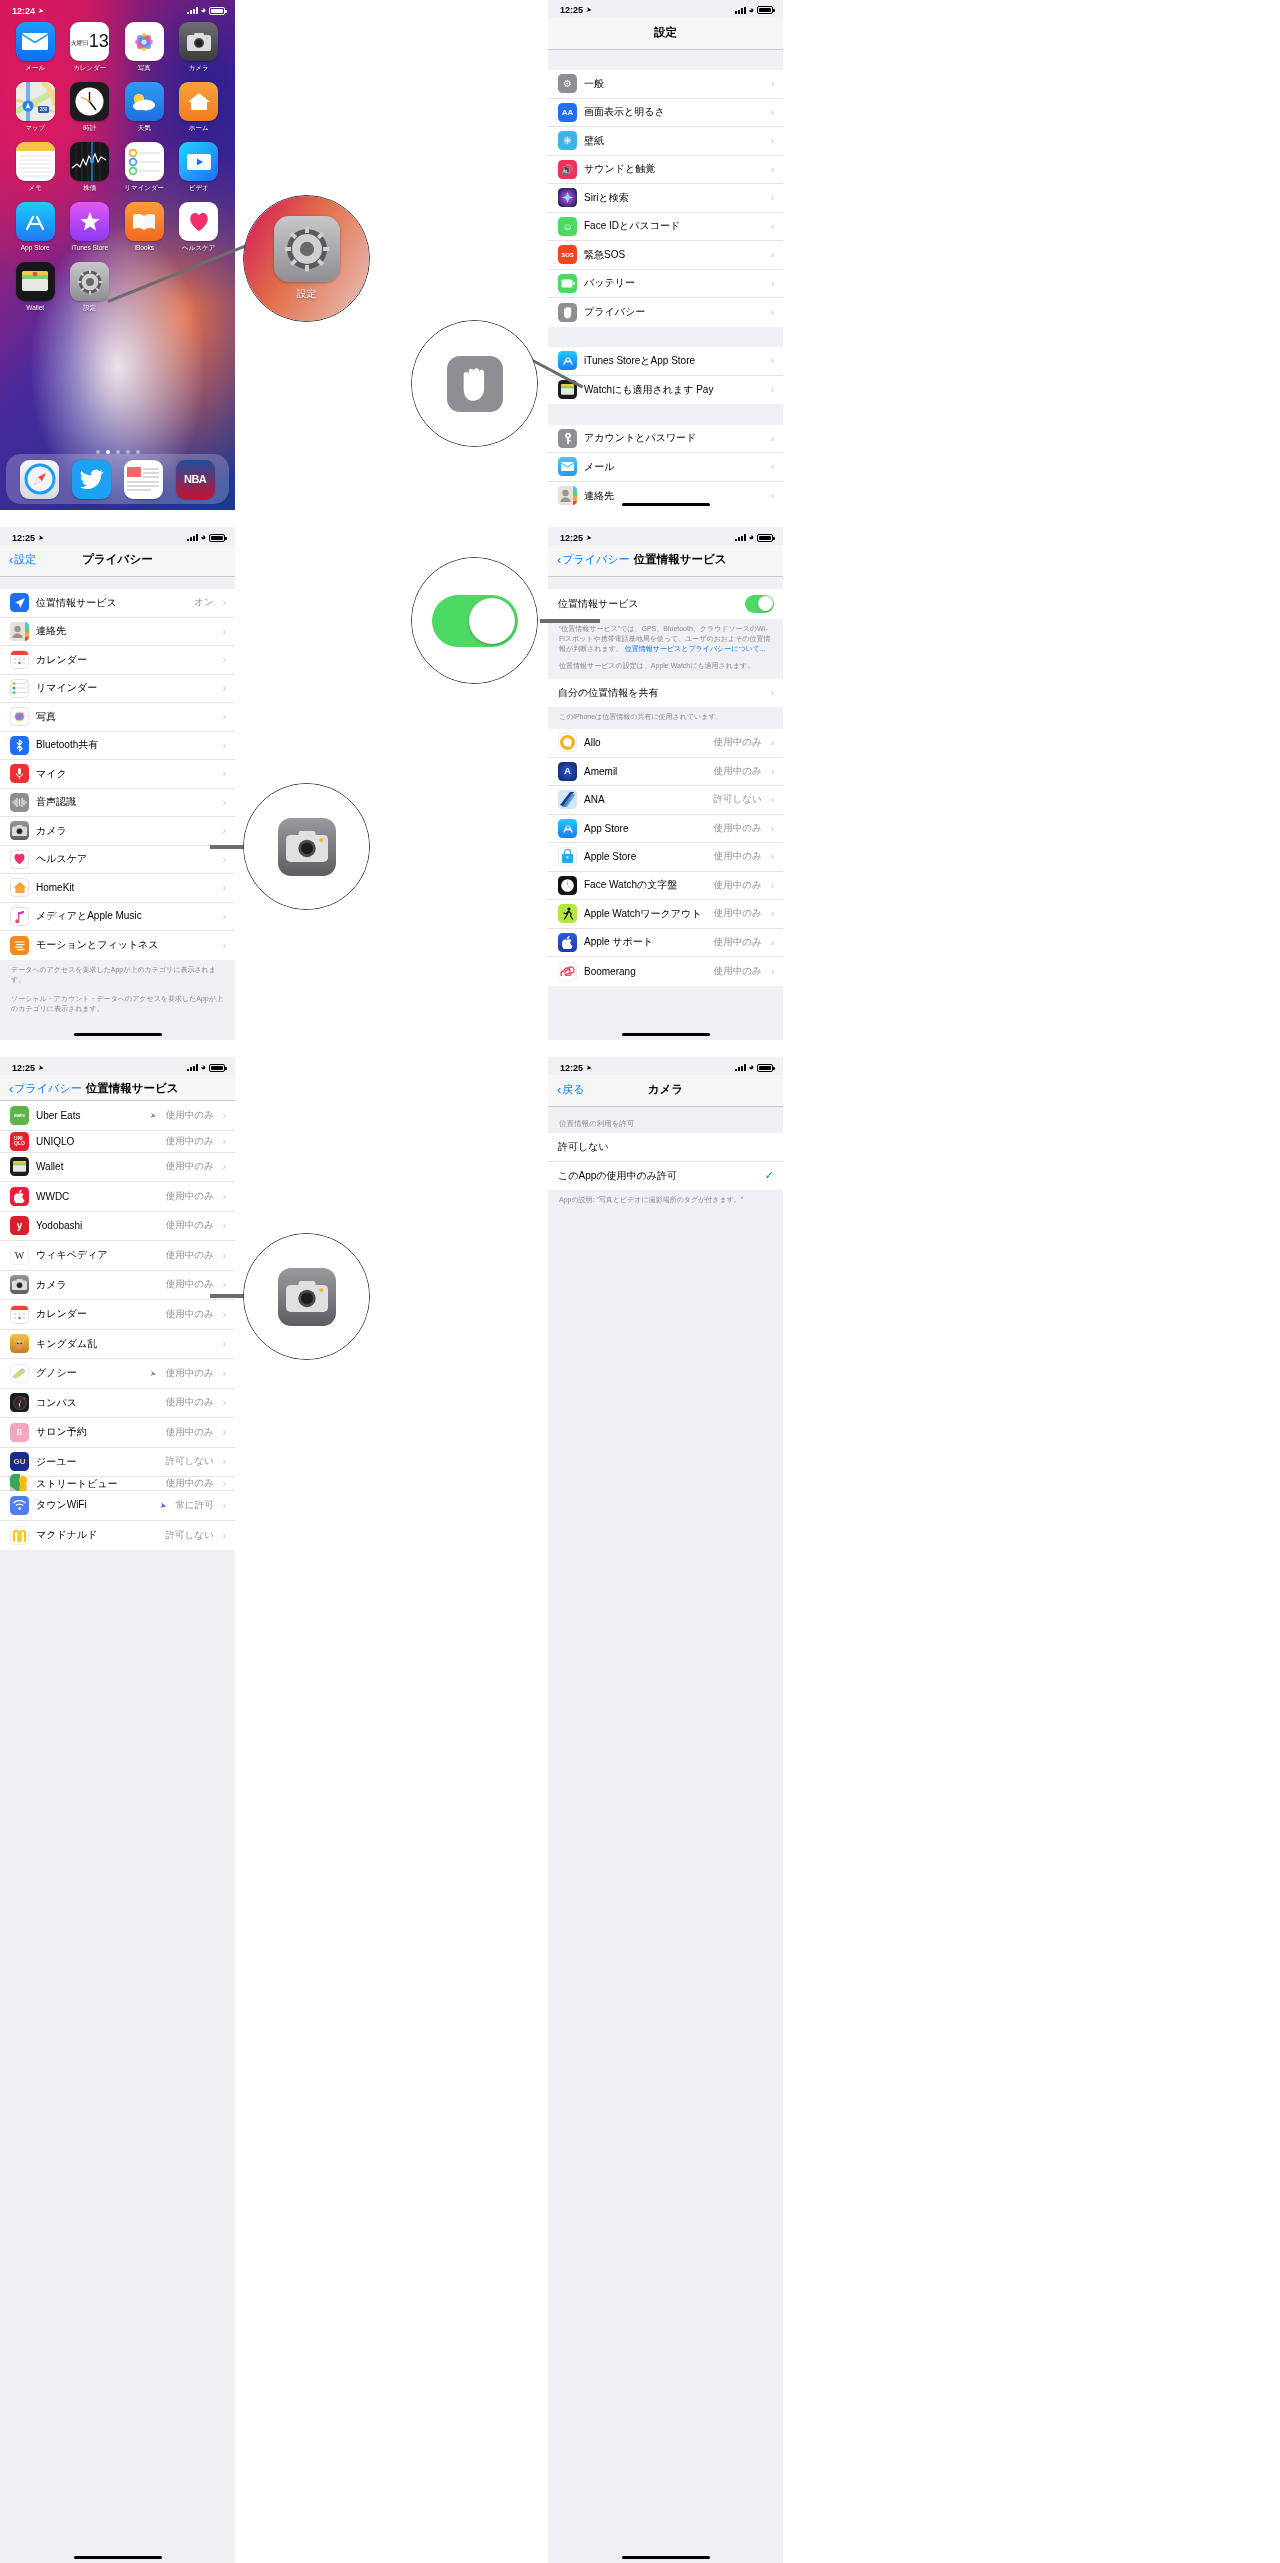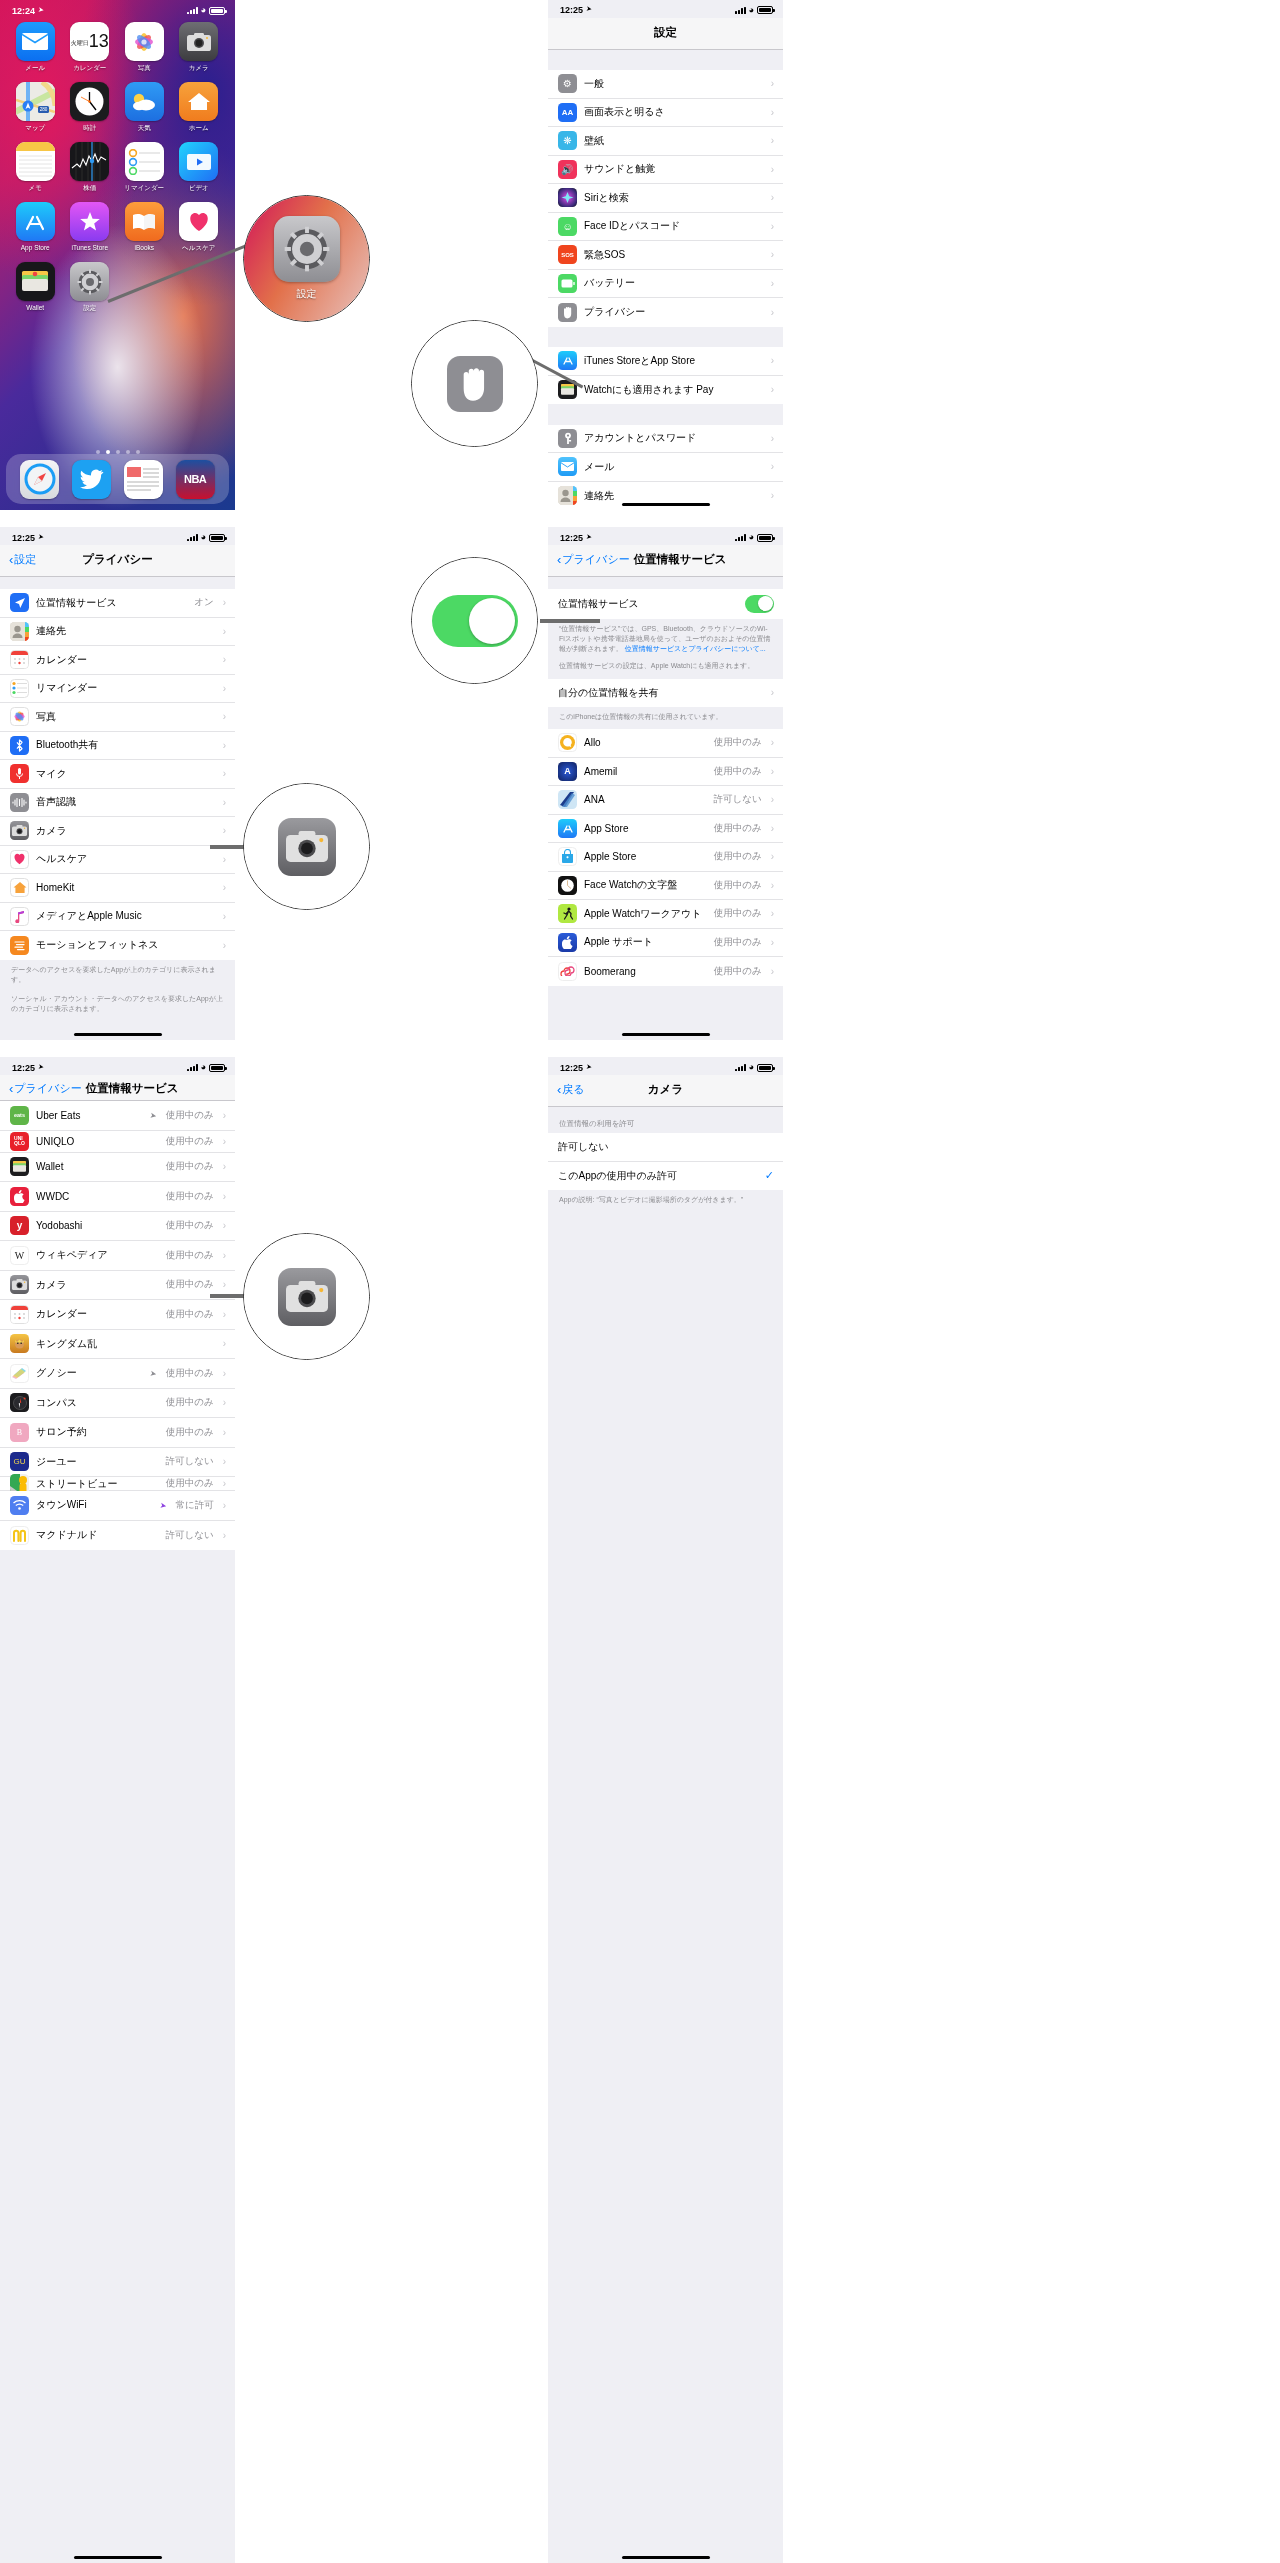--- a/index.html
+++ b/index.html
@@ -23,21 +23,21 @@
   .ph-br { left: 548px; top: 1057px; height: 1506px; }
 
   
   .statusbar {
     height: 18px; display: flex; align-items: center;
     justify-content: space-between; padding: 3px 10px 0 12px;
     font-size: 9px; font-weight: bold;
   }
   .statusbar.dark { color: #fff; }
   .statusbar.light { color: #000; }
-  .sb-left { display: flex; align-items: flex-start; gap: 3px; }
+  .sb-left { display: flex; align-items: center; gap: 3px; }
   .sb-right { display: flex; align-items: center; gap: 3px; }
   .loc-arrow { font-size: 7px; display: inline-block; transform: rotate(10deg); }
   .sig-bars { display: inline-flex; align-items: flex-end; gap: 1px; height: 7px; }
   .sig-bars i { width: 2px; background: currentColor; border-radius: .5px; display: block; }
   .sig-bars i:nth-child(1){height:2.5px} .sig-bars i:nth-child(2){height:4px}
   .sig-bars i:nth-child(3){height:5.5px} .sig-bars i:nth-child(4){height:7px}
   .wifi-ic { font-size: 9px; line-height: 1; }
   .batt { width: 16px; height: 8px; border: 1px solid currentColor; border-radius: 2px;
           position: relative; display: inline-block; }
   .batt::after { content:""; position:absolute; right:-3px; top:2.2px; width:1.6px; height:3px;
@@ -1084,21 +1084,21 @@
           <span class="rowval">使用中のみ</span>
           <span class="chev">›</span>
         </div>
         <div class="row" style="height:29.5px">
           <span class="rowicon" style="background:#f0a8c0;color:#fff;font-size:8px;font-family:'Liberation Serif',serif">B</span>
           <span class="rowlabel">サロン予約</span>
           <span class="rowval">使用中のみ</span>
           <span class="chev">›</span>
         </div>
         <div class="row" style="height:29.5px">
-          <span class="rowicon" style="background:#1c2a8c;color:#f5d84f;font-size:8px;font-weight:normal">GU</span>
+          <span class="rowicon" style="background:#1c2a8c;color:#f5d84f;font-size:8px;font-weight:bold">GU</span>
           <span class="rowlabel">ジーユー</span>
           <span class="rowval">許可しない</span>
           <span class="chev">›</span>
         </div>
         <div class="row" style="height:14px">
           <span class="rowicon" style="background:#fff;position:relative;overflow:hidden">
             <svg width="19" height="19" viewBox="0 0 19 19">
                 <rect width="19" height="19" fill="#f0f0f0"></rect>
                 <path d="M0 0 H10 V19 H0Z" fill="#34a853"></path>
                 <path d="M0 12 L10 19 H0Z" fill="#c8c8c8"></path>

